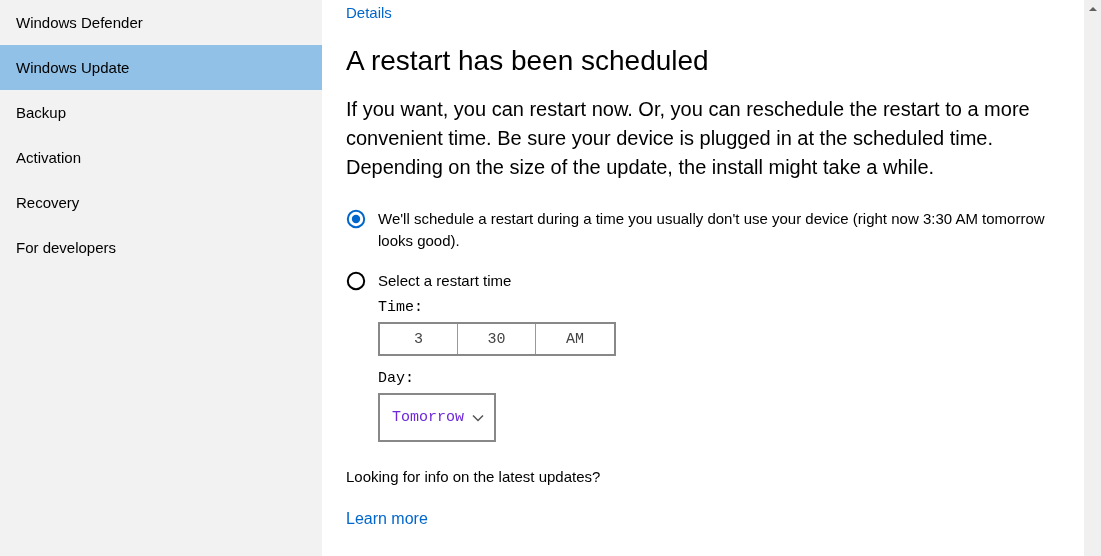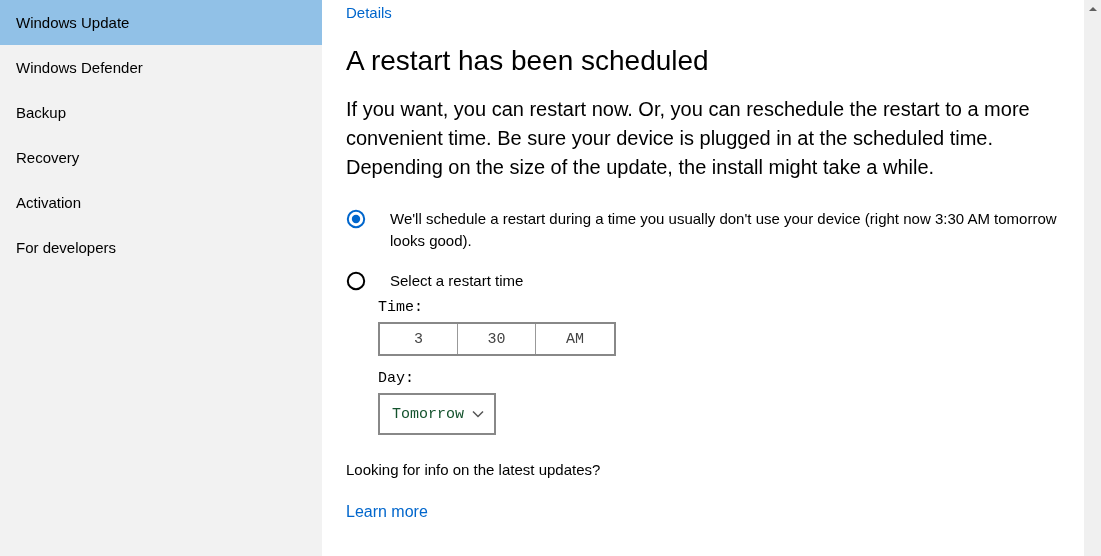--- a/index.html
+++ b/index.html
@@ -58,21 +58,21 @@
   }
   p.desc {
     margin: 0 0 26px 0;
     font-size: 20px;
     line-height: 1.45;
     color: #000;
   }
   .radio-row {
     display: flex;
     align-items: flex-start;
-    gap: 24px;
+    gap: 12px;
     margin-bottom: 18px;
   }
   .radio-row .radio {
     flex: 0 0 auto;
     margin-top: 1px;
   }
   .radio {
     width: 20px; height: 20px; display:inline-block;
   }
   .radio svg { display:block; }
@@ -102,25 +102,25 @@
     font-size: 15px;
     border-right: 1px solid #999;
     color: #444;
     cursor: pointer;
   }
   .time-cell:last-child { border-right: none; }
   .day-select {
     display: inline-flex;
     align-items: center;
     border: 2px solid #888;
-    height: 42px;
+    height: 49px;
     padding: 0 10px 0 12px;
     gap: 8px;
     cursor: pointer;
-    color: #14532d;
+    color: #6d28d9;
   }
   .chev { width: 12px; height: 12px; display:inline-block; }
   .btn-wrap {
     display: inline-block;
     border: 4px solid #e60000;
     padding: 4px;
     margin-top: 34px;
   }
   .btn {
     background: #ccc;
@@ -151,25 +151,25 @@
     height: 17px;
     color: #666;
     font-size: 10px;
   }
 </style>
 </head>
 <body>
 
 <div class="app">
   <nav class="sidebar">
+    <div class="sidebar-item"><span>Windows Defender</span></div>
     <div class="sidebar-item selected"><span>Windows Update</span></div>
-    <div class="sidebar-item"><span>Windows Defender</span></div>
     <div class="sidebar-item"><span>Backup</span></div>
+    <div class="sidebar-item"><span>Activation</span></div>
     <div class="sidebar-item"><span>Recovery</span></div>
-    <div class="sidebar-item"><span>Activation</span></div>
     <div class="sidebar-item"><span>For developers</span></div>
   </nav>
 
   <main class="main">
     <div class="content">
       <div class="link">Details</div>
 
       <h1 class="heading">A restart has been scheduled</h1>
 
       <p class="desc">If you want, you can restart now. Or, you can reschedule the restart to a more convenient time. Be sure your device is plugged in at the scheduled time. Depending on the size of the update, the install might take a while.</p>

